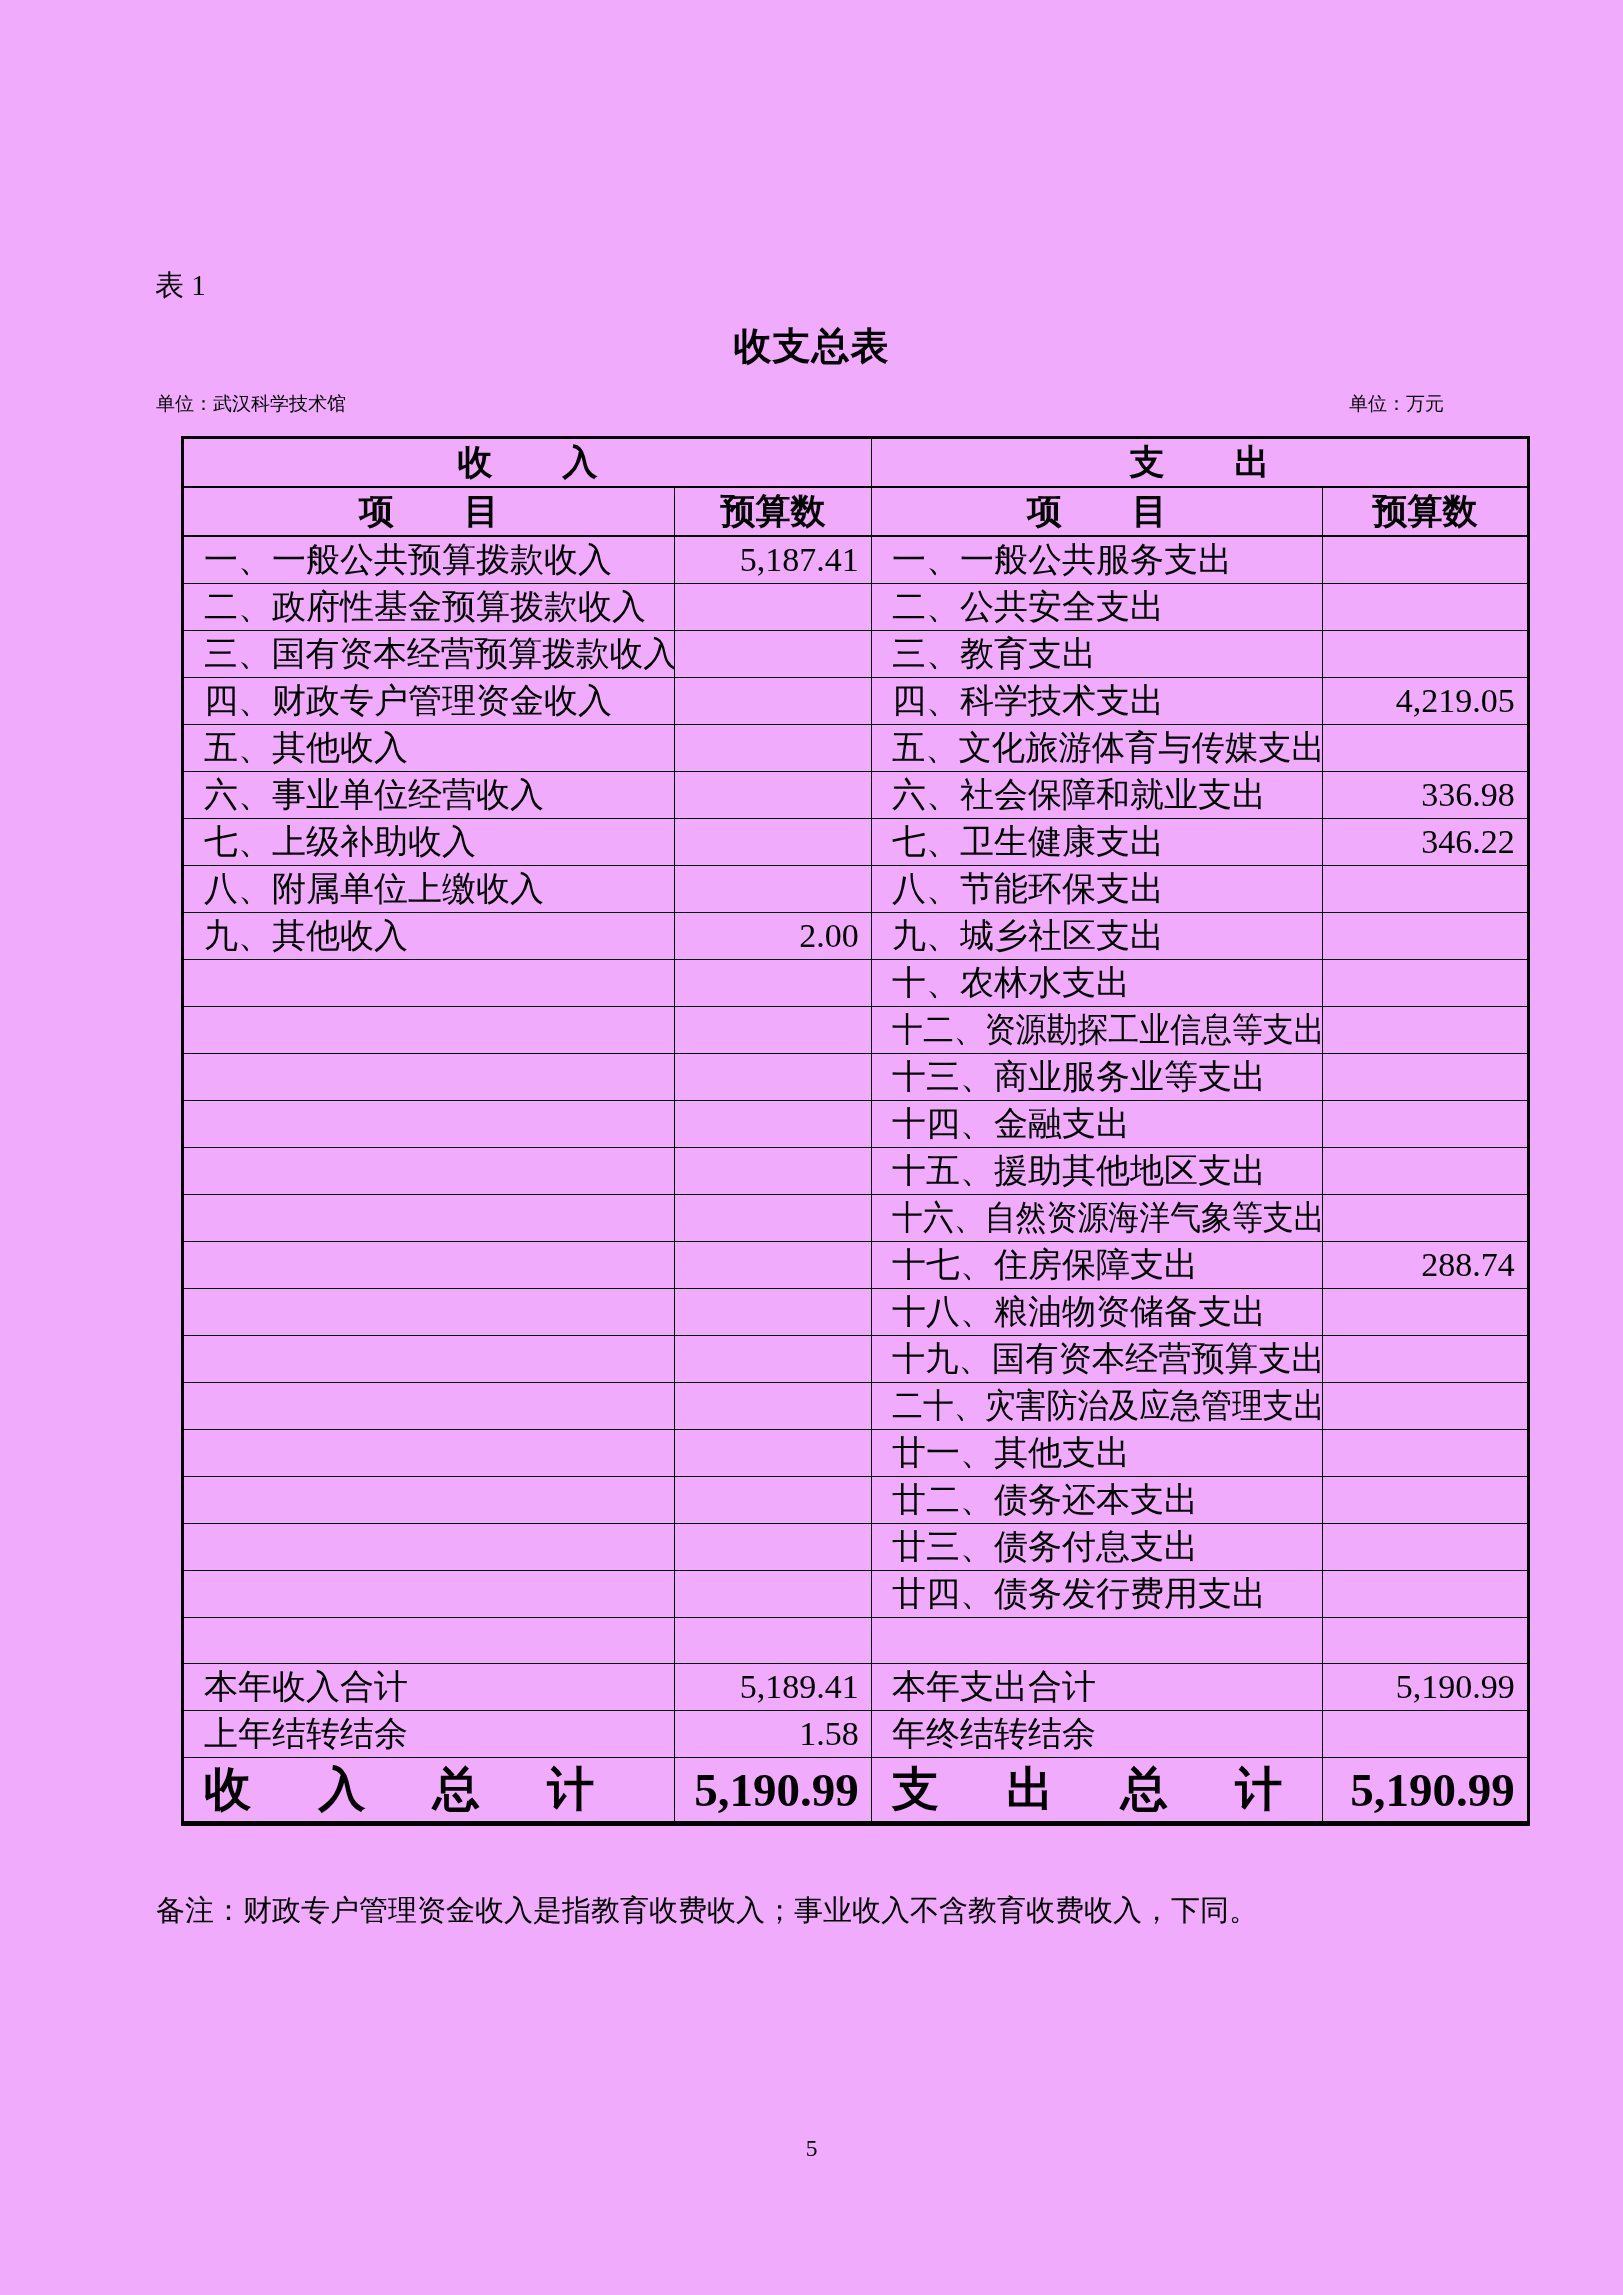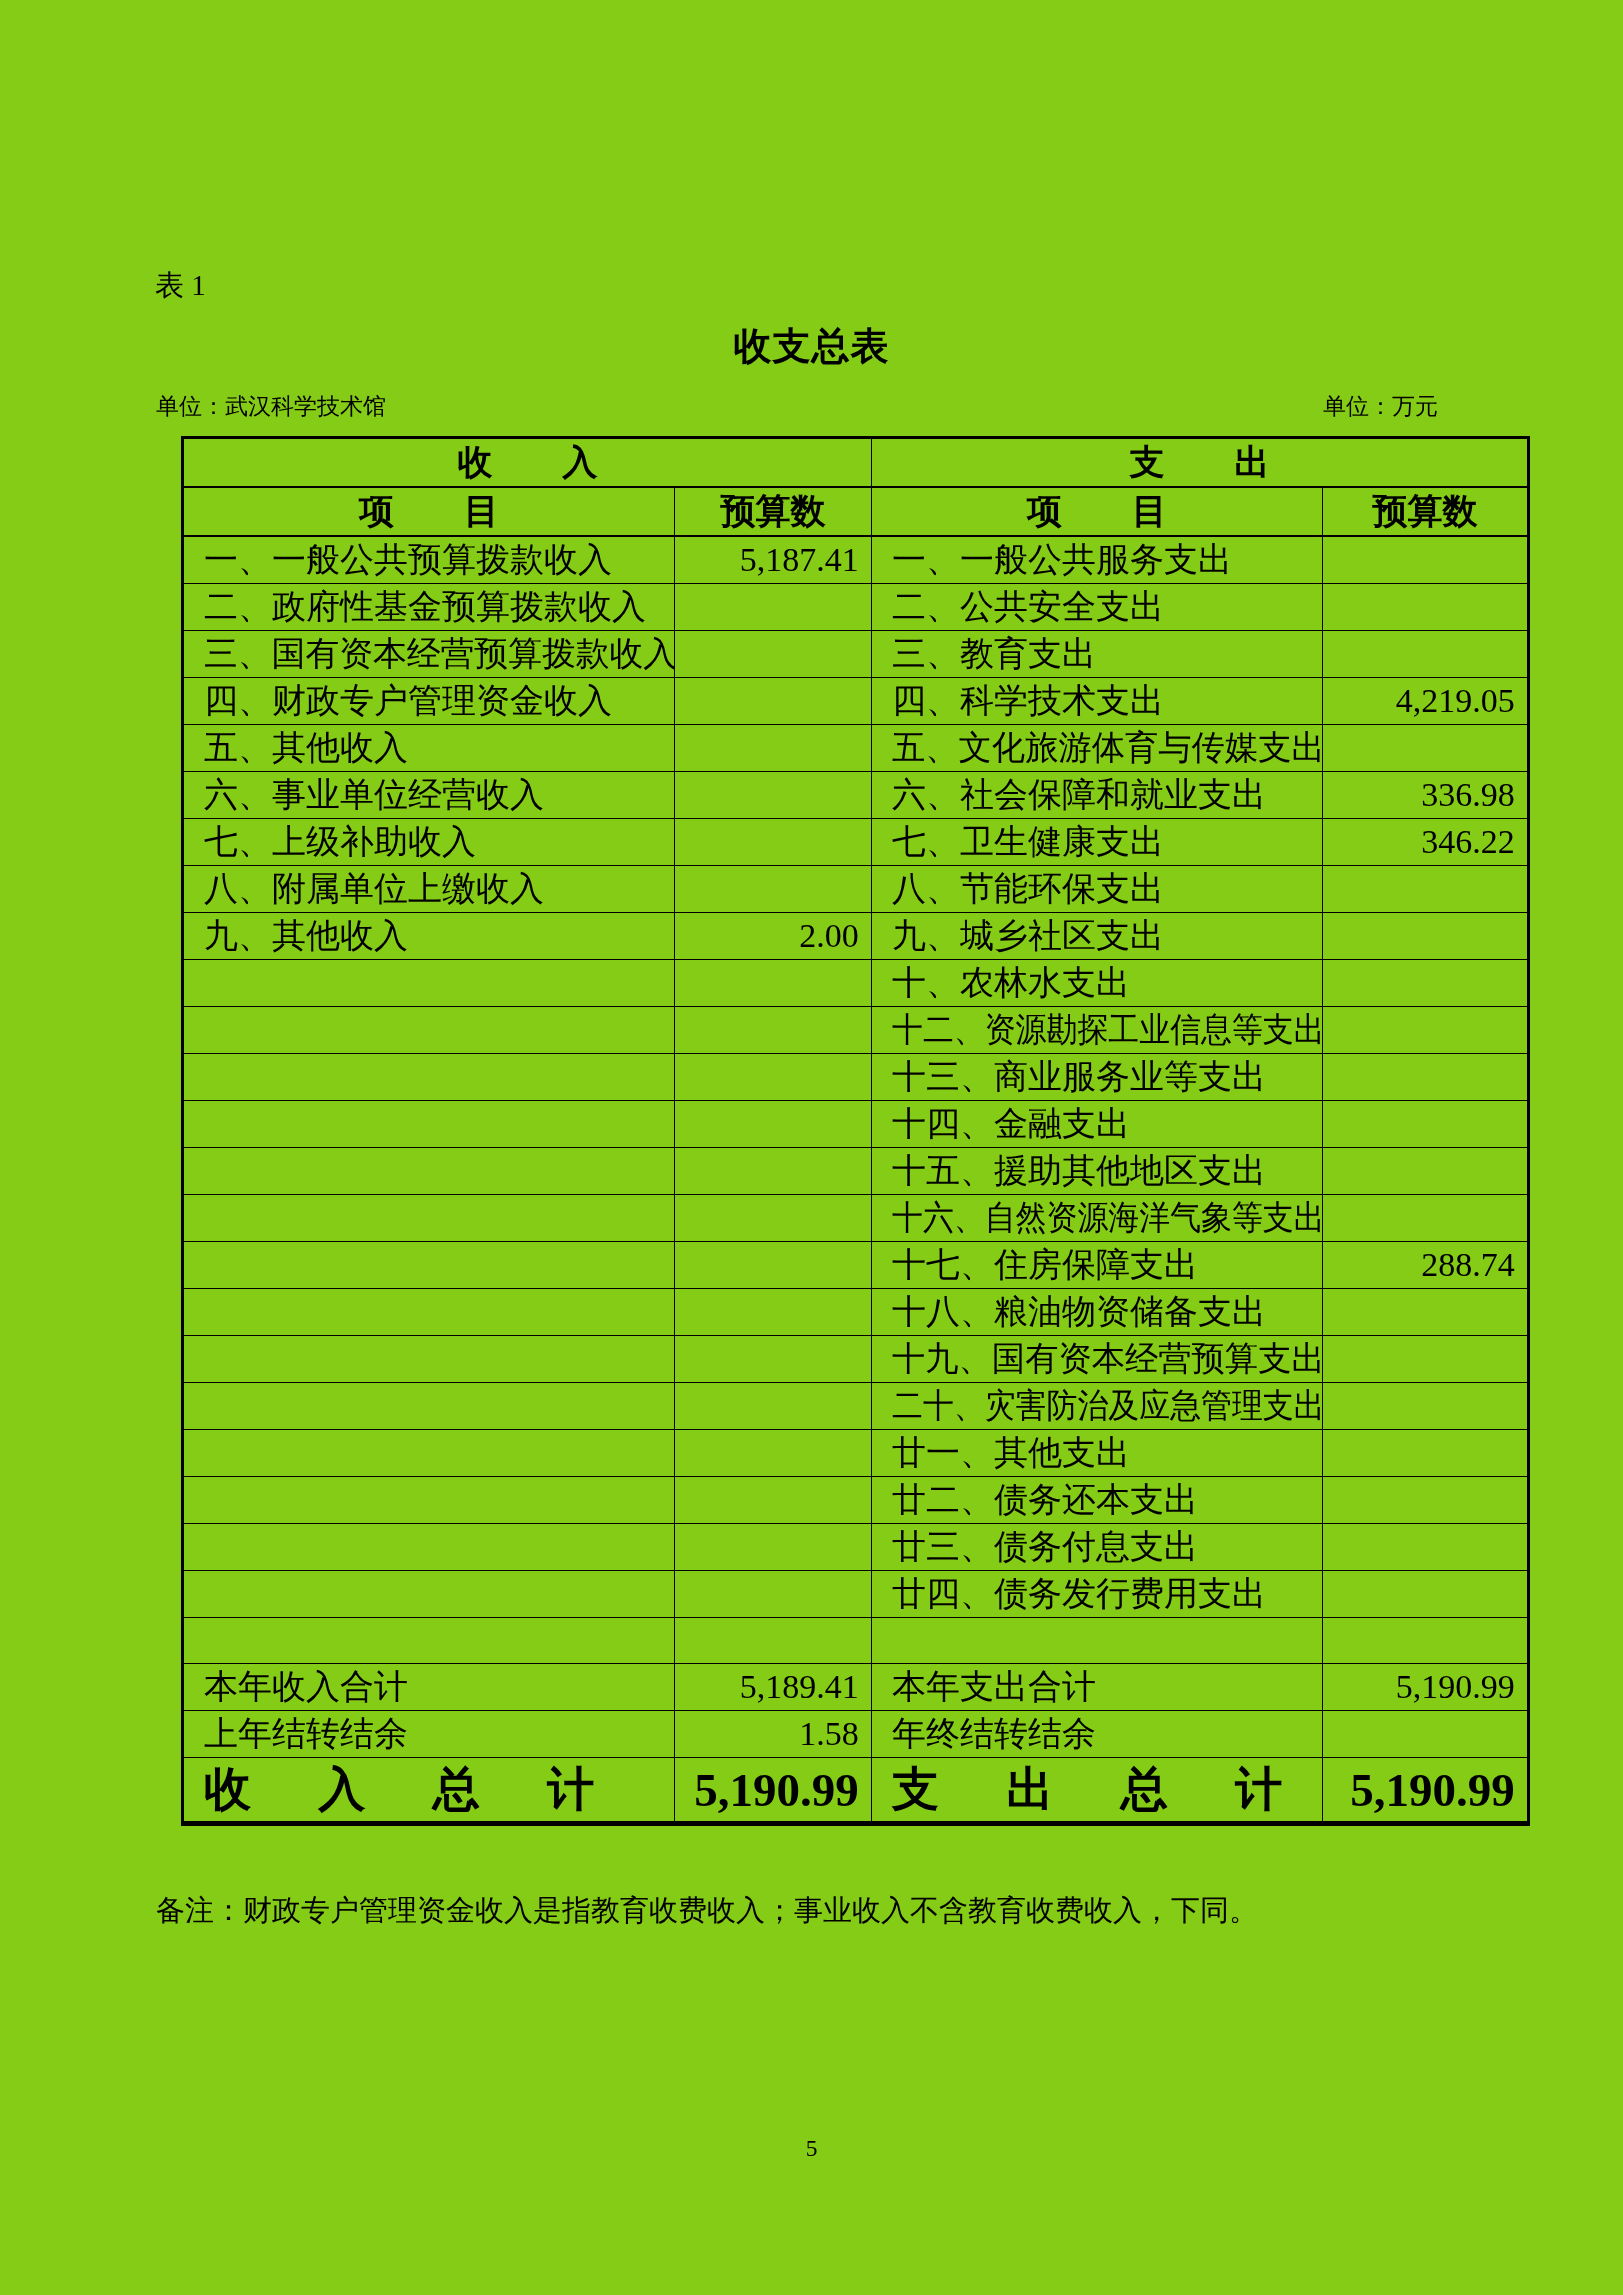--- a/index.html
+++ b/index.html
@@ -1,29 +1,29 @@
 <!DOCTYPE html>
 <html style="font-size:8.2px"><head>
 <meta charset="utf-8">
 <style>
   * { box-sizing: border-box; }
   html, body { margin: 0; padding: 0; background: #888; }
   .page {
     width: 1623px; height: 2295px; position: relative;
-    background: #84cc16; color: #000000;
+    background: #f0abfc; color: #000000;
     font-family: "Liberation Serif", "DejaVu Serif", serif;
   }
   .table-label { position: absolute; left: 155px; top: 270px; font-size: 29px; line-height: 1.1; }
   .doc-title {
     position: absolute; left: 0; width: 100%; top: 325px; text-align: center;
     font-size: 38px; font-weight: 700; line-height: 1.15; letter-spacing: 1px;
   }
   .unit-row {
-    position: absolute; left: 156px; right: 185px; top: 393px;
-    display: flex; justify-content: space-between; font-size: 23px; line-height: 1.2;
+    position: absolute; left: 156px; right: 179px; top: 393px;
+    display: flex; justify-content: space-between; font-size: 19px; line-height: 1.2;
   }
   table.summary {
     position: absolute; left: 139px; top: 436px; width: 1347px;
     border-collapse: collapse; table-layout: fixed;
     border: 3.1px solid #000; border-bottom-width: 5.1px; margin-left: 42px;
   }
   th, td { border: 1.5px solid #000; padding: 0; overflow: hidden; vertical-align: middle; }
   thead th {
     height: 47px; font-size: 35px; font-weight: 700; text-align: center;
     border-bottom: 2.6px solid #000;

